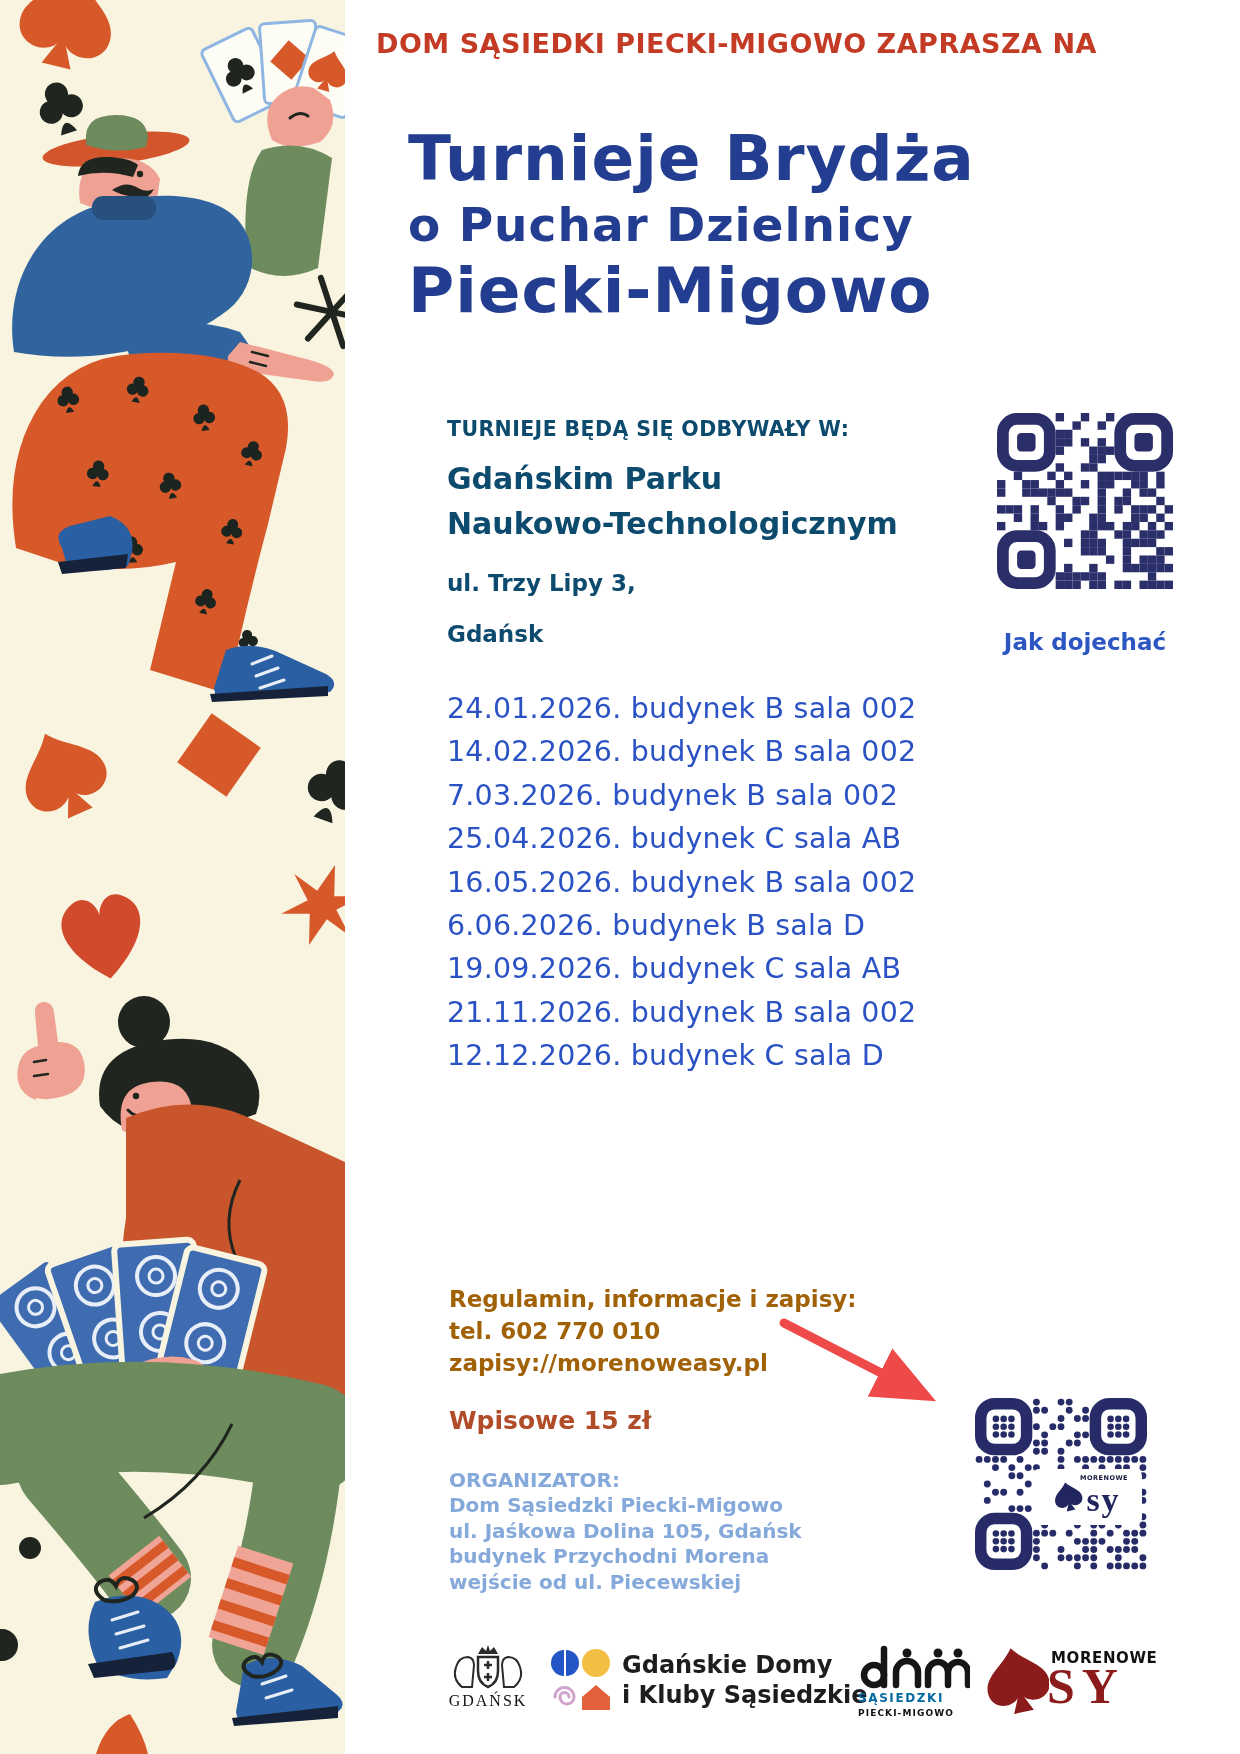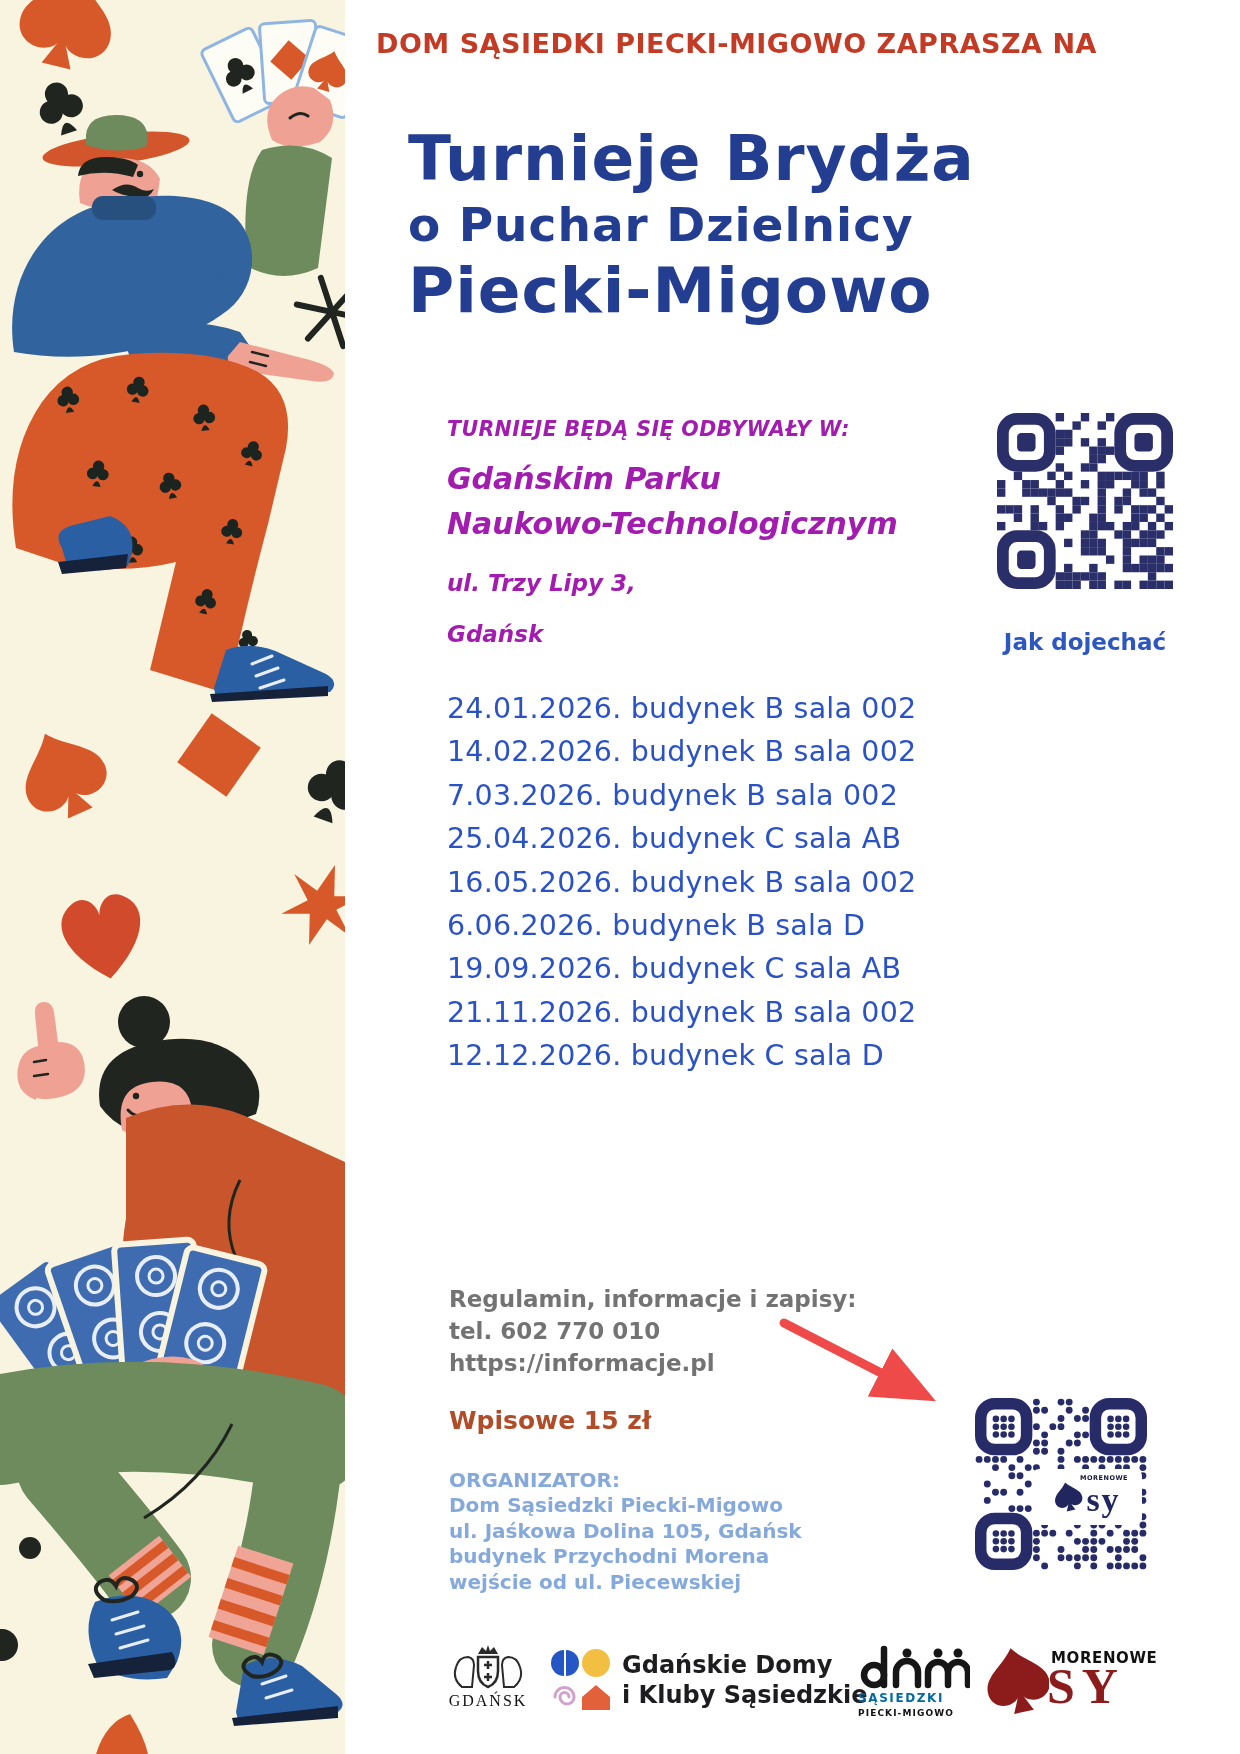--- a/index.html
+++ b/index.html
@@ -9,35 +9,35 @@
 
   .illus{left:0;top:0;width:345px;height:1754px;display:block;}
 
   .kicker{left:376px;top:28px;width:740px;font-size:27px;font-weight:800;color:#c33b25;letter-spacing:.5px;}
 
   .title{left:408px;top:124px;color:#233e91;font-weight:800;letter-spacing:1px;}
   .title .t1{font-size:63px;line-height:70px;}
   .title .t2{font-size:47px;line-height:61px;}
   .title .t3{font-size:63px;line-height:72px;}
 
-  .venue{left:447px;top:417px;color:#a21caf;font-weight:800;font-style:italic;}
+  .venue{left:447px;top:417px;color:#0c4a6e;font-weight:800;}
   .venue .v-intro{font-size:20.5px;letter-spacing:.4px;margin-bottom:15px;}
   .venue .v-name{font-size:30px;line-height:45px;}
   .venue .v-addr{font-size:23px;line-height:28px;margin-top:23px;}
 
   .qr1{left:997px;top:413px;width:176px;height:176px;}
   .qr1-caption{left:987px;top:600px;width:196px;text-align:center;
                font-size:23px;font-weight:800;color:#2c56c2;margin-top:29px;}
 
   .schedule{left:447px;top:668px;color:#2a52c4;font-weight:400;font-size:28.5px;
             line-height:43.4px;letter-spacing:.2px;margin-top:19px;}
 
   .time{left:447px;top:1163px;font-size:51px;font-weight:800;color:#b85127;letter-spacing:1px;}
 
-  .contact{left:449px;top:1283px;color:#737373;font-weight:800;font-size:23px;line-height:32px;}
+  .contact{left:449px;top:1283px;color:#a16207;font-weight:800;font-size:23px;line-height:32px;}
   .fee{left:449px;top:1406px;color:#b04c28;font-weight:800;font-size:25px;}
 
   .organizer{left:449px;top:1468px;color:#85a9da;font-weight:800;font-size:20px;line-height:25.4px;}
   .organizer ul{list-style:none;margin:0;padding:0;}
 
   .arrow{left:770px;top:1305px;width:180px;height:110px;overflow:visible;}
 
   .qr2{left:975px;top:1398px;width:172px;height:172px;}
   .qr2-logo{left:1032px;top:1469px;width:110px;height:56px;background:#ffffff;border-radius:7px;
             display:flex;align-items:center;justify-content:center;gap:3px;}
@@ -374,21 +374,21 @@
       <div class="sched-row">6.06.2026. budynek B sala D</div>
       <div class="sched-row">19.09.2026. budynek C sala AB</div>
       <div class="sched-row">21.11.2026. budynek B sala 002</div>
       <div class="sched-row">12.12.2026. budynek C sala D</div>
     </div>
 
 
   <div class="contact">
     <div>Regulamin, informacje i zapisy:</div>
     <div>tel. 602 770 010</div>
-    <div>https://informacje.pl</div>
+    <div>zapisy://morenoweasy.pl</div>
   </div>
 
   <div class="fee">Wpisowe 15 zł</div>
 
   <svg class="arrow" viewBox="0 0 180 110">
     <defs>
       <marker id="ah" orient="auto" markerWidth="8" markerHeight="8" refX="5" refY="3">
         <path d="M0,0 L7,3 L0,6 Z" fill="#ee4a49"></path>
       </marker>
     </defs>

